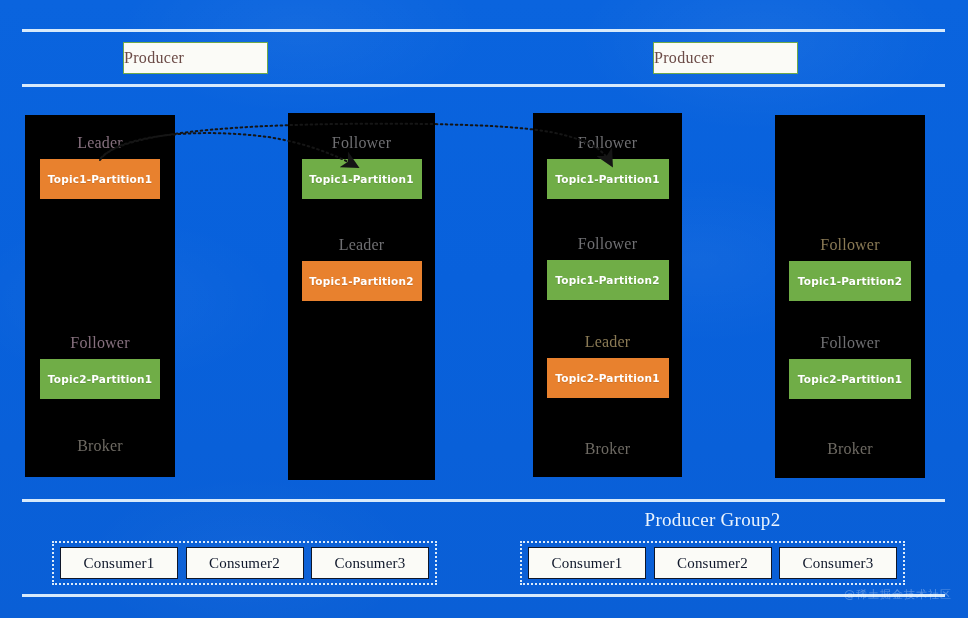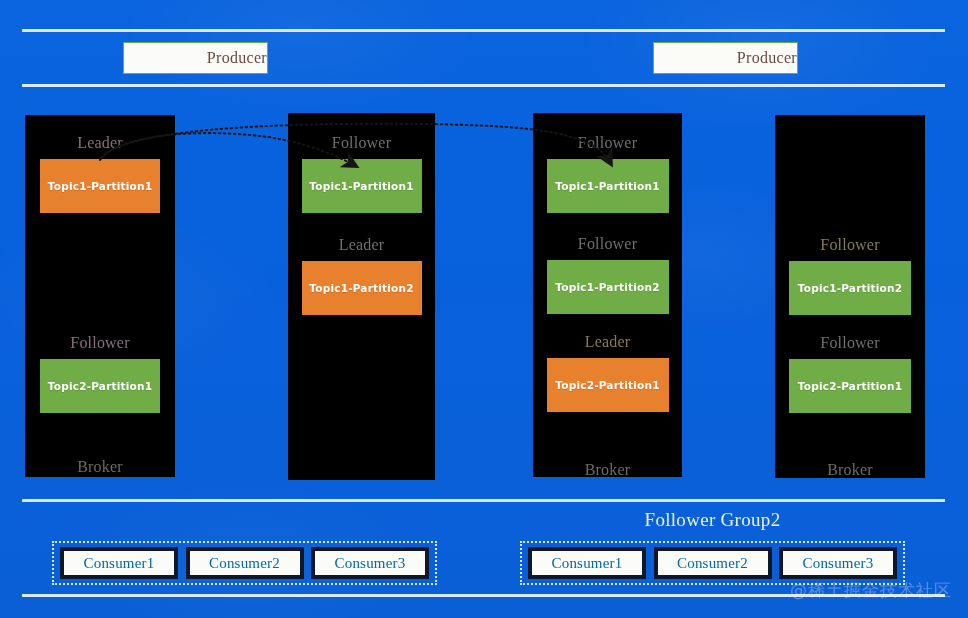--- a/index.html
+++ b/index.html
@@ -29,21 +29,21 @@
   .hline{
     position:absolute;height:3px;background:#D8EAFB;z-index:3;
   }
 
   
   .producer{
     position:absolute;
     background:#FBFBF7;
     border:1px solid #6FA94B;
     box-sizing:border-box;
-    display:flex;align-items:center;justify-content:flex-end;
+    display:flex;align-items:center;justify-content:flex-start;
     color:#6B4A46;
     font-size:16px;
     letter-spacing:.3px;
     z-index:4;
   }
 
   
   .broker{
     position:absolute;
     background:#000000;
@@ -59,39 +59,38 @@
     color:#7E6B63;
     line-height:20px;
     height:20px;
     letter-spacing:.2px;
   }
   .role.purple{color:#86707E;}
   .role.grey{color:#6F6F72;}
   .role.tan{color:#8A7A55;}
   .part{
     margin:6px auto 0 auto;
-    height:54px;
+    height:40px;
     box-sizing:border-box;
     display:flex;align-items:center;justify-content:center;
     font-family:"DejaVu Sans", sans-serif;
     font-weight:bold;
     font-size:10.5px;
     letter-spacing:.2px;
     color:#FFFFFF;
     text-shadow:0 1px 0 rgba(0,0,0,.12);
   }
   .part.leader{background:#E8812E;}
   .part.follower{background:#70AD47;}
   .broker-label{
     position:absolute;left:0;right:0;
     text-align:center;
     font-size:16px;
     color:#6E6A63;
     letter-spacing:.2px;
-    margin-top:21px;
   }
 
   
   .cg-title{
     position:absolute;
     text-align:center;
     color:#EAF4FE;
     font-size:19px;
     letter-spacing:.3px;
     z-index:4;
@@ -99,35 +98,35 @@
   .cg-box{
     position:absolute;
     border:2px dotted #DCEBFA;
     box-sizing:border-box;
     display:flex;align-items:center;justify-content:space-between;
     padding:0 6px;
     z-index:4;
   }
   .consumer{
     background:#FBFBF7;
-    border:4px solid #0f172a;
+    border:1px solid #0f172a;
     box-sizing:border-box;
     height:32px;
     flex:0 0 auto;
     display:flex;align-items:center;justify-content:center;
-    color:#0369a1;
+    color:#0f172a;
     font-size:15px;
     letter-spacing:.2px;
   }
 
   .watermark{
     position:absolute;
     right:16px;bottom:16px;
     color:rgba(255,255,255,.30);
-    font-size:17px;
+    font-size:11px;
     letter-spacing:1px;
     font-family:"DejaVu Sans", sans-serif;
     z-index:6;
     white-space:nowrap;
   }
   svg.arrows{
     position:absolute;left:0;top:0;width:968px;height:618px;
     z-index:5;pointer-events:none;
   }
 </style>
@@ -218,21 +217,21 @@
     <path d="M100,160 C118,134 200,128 268,137 C300,142 330,152 356,166" fill="none" stroke="#151515" stroke-width="2" stroke-dasharray="1.6 3.4" stroke-linecap="round" marker-end="url(#ah)"></path>
     <path d="M101,158 C125,130 260,122 430,124 C530,126 560,131 590,144 C600,149 606,155 611,164" fill="none" stroke="#151515" stroke-width="2" stroke-dasharray="1.6 3.4" stroke-linecap="round" marker-end="url(#ah)"></path>
   </svg>
 
   <div class="cg-box" style="left:52px;top:541px;width:385px;height:44px;">
     <div class="consumer" style="width:118px;">Consumer1</div>
     <div class="consumer" style="width:118px;">Consumer2</div>
     <div class="consumer" style="width:118px;">Consumer3</div>
   </div>
 
-  <div class="cg-title" style="left:520px;top:509px;width:385px;">Follower Group2</div>
+  <div class="cg-title" style="left:520px;top:509px;width:385px;">Producer Group2</div>
   <div class="cg-box" style="left:520px;top:541px;width:385px;height:44px;">
     <div class="consumer" style="width:118px;">Consumer1</div>
     <div class="consumer" style="width:118px;">Consumer2</div>
     <div class="consumer" style="width:118px;">Consumer3</div>
   </div>
 
   <div class="watermark">@稀土掘金技术社区</div>
 </div>
 
 </body></html>

